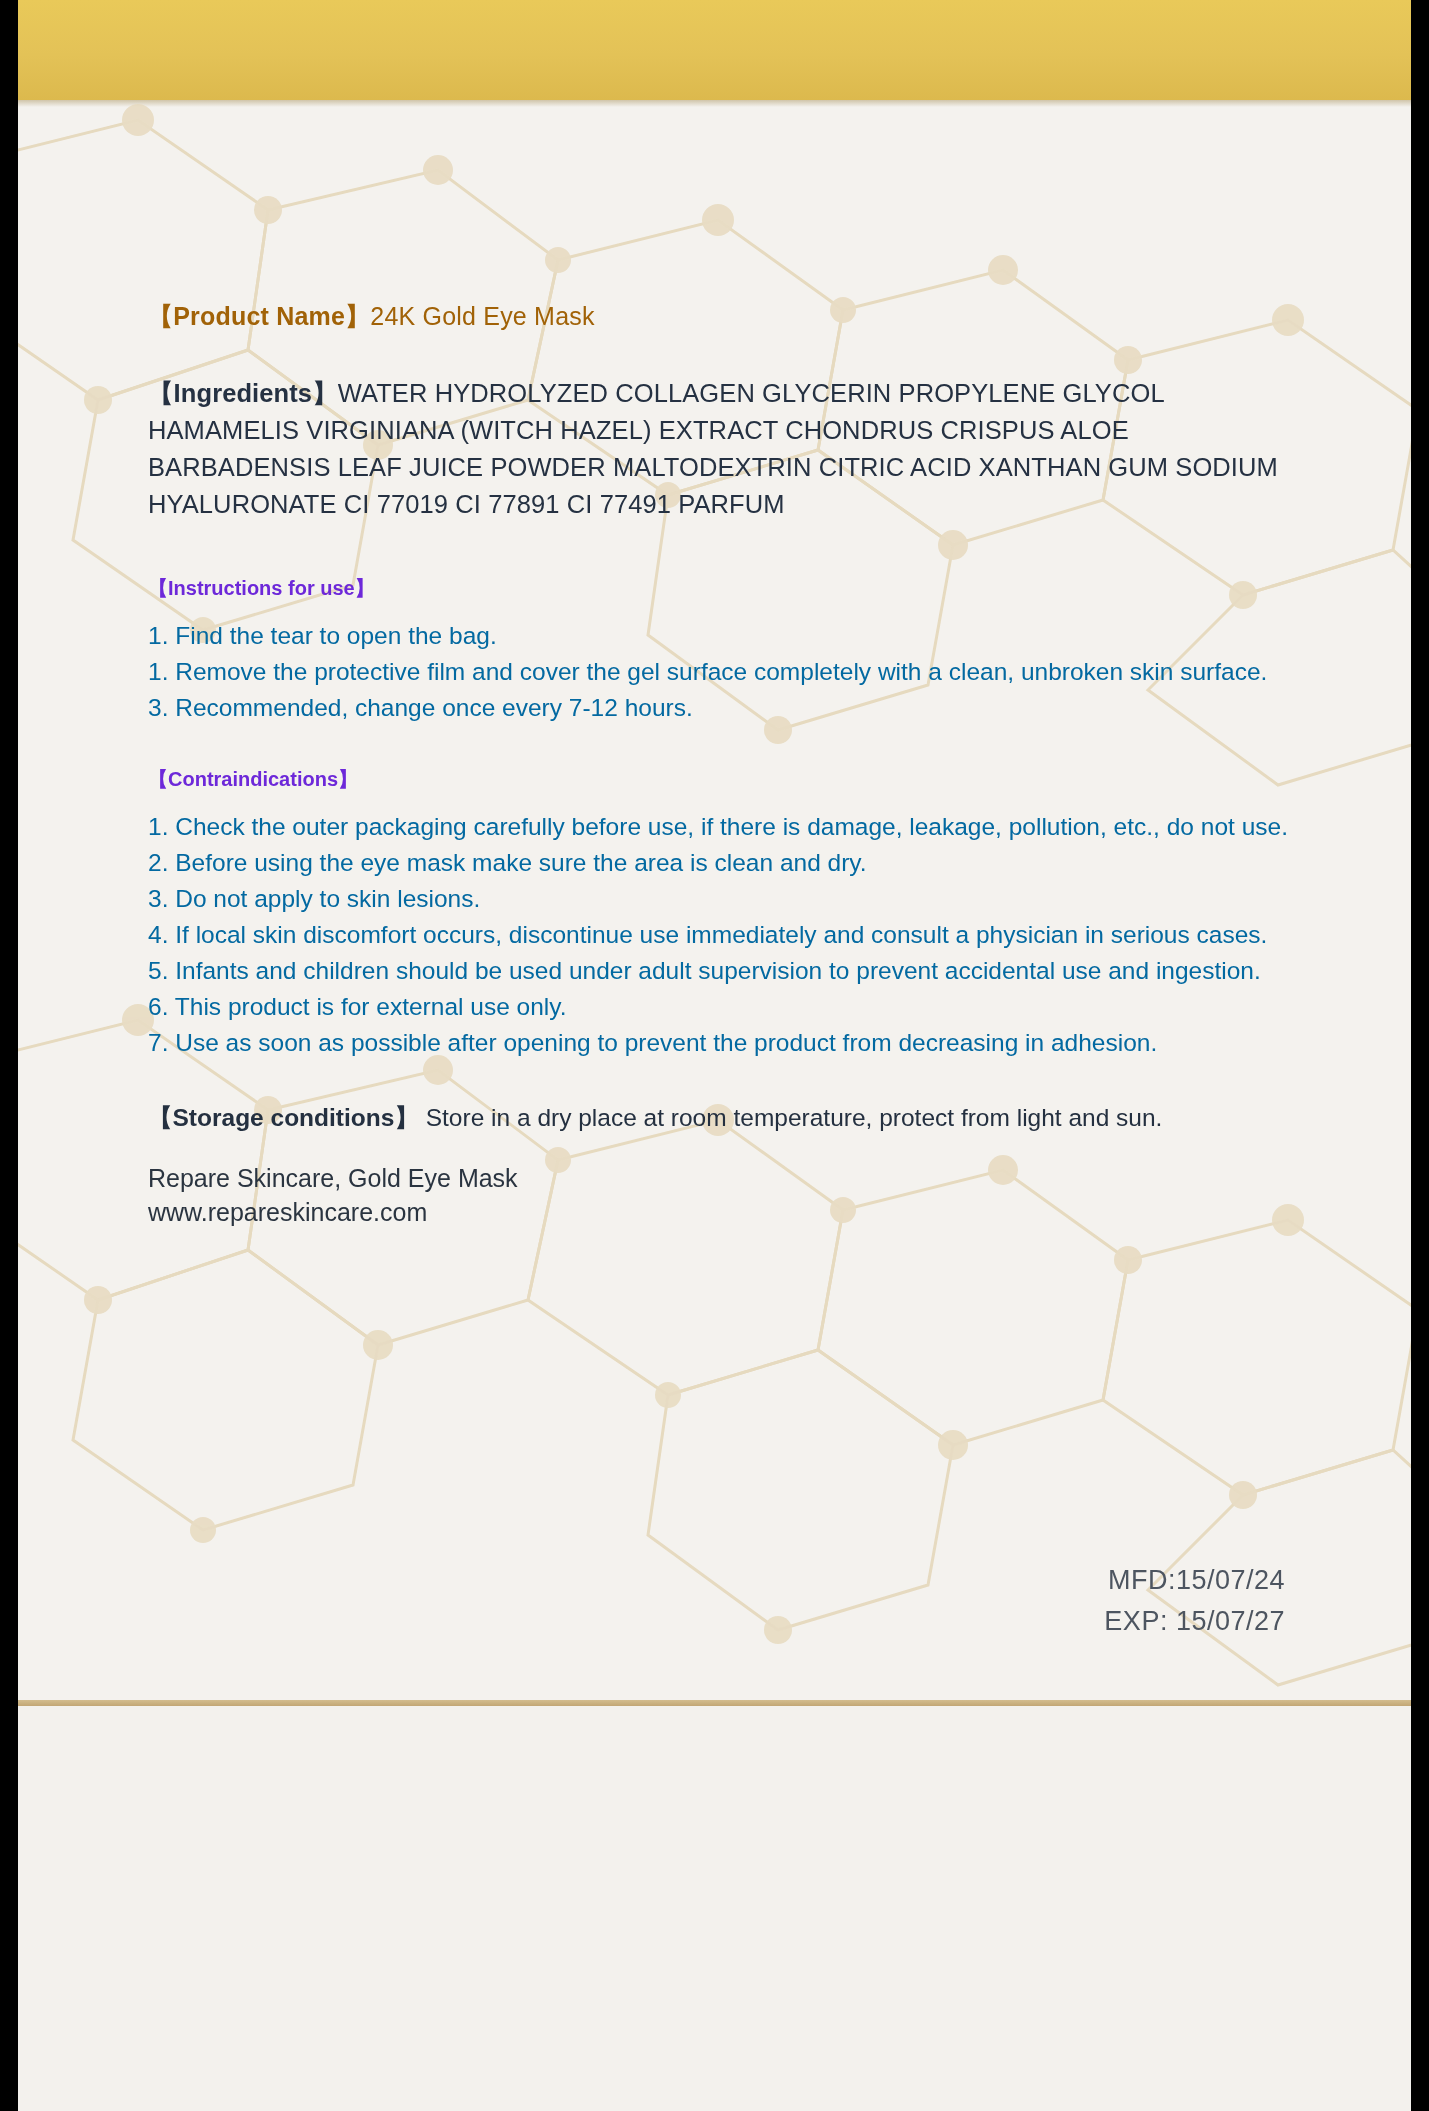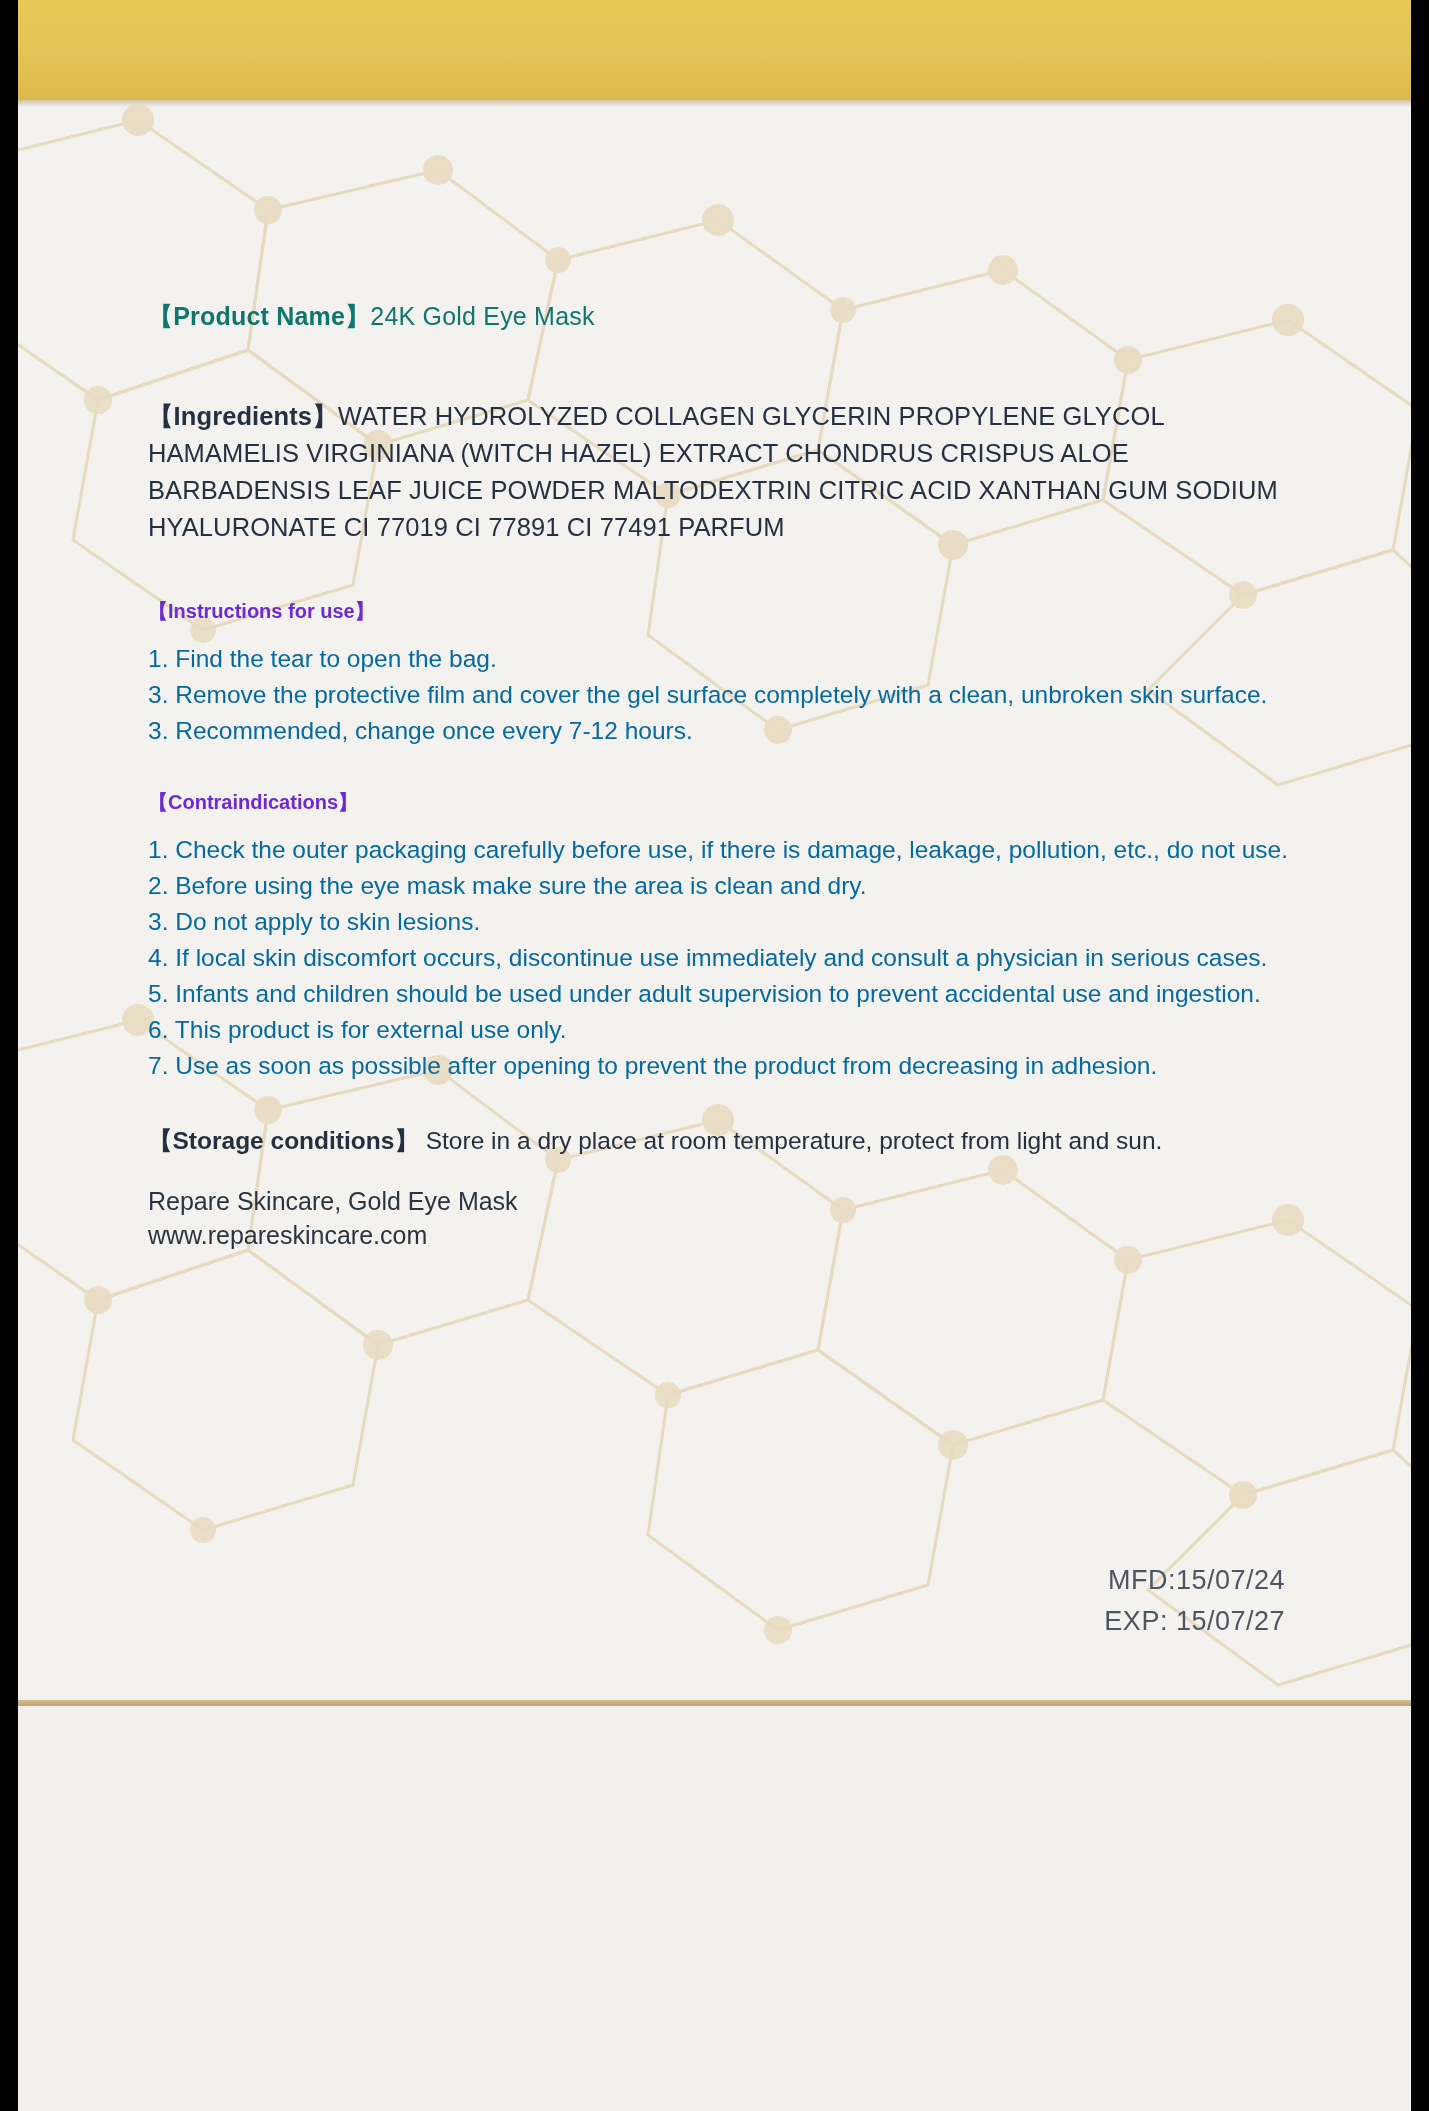--- a/index.html
+++ b/index.html
@@ -64,22 +64,22 @@
     position: absolute;
     left: 130px;
     top: 300px;
     width: 1130px;
     color: #2a3440;
   }
 
   .line-product {
     font-size: 25px;
     letter-spacing: .2px;
-    margin-bottom: 65px;
-    color: #0f766e;
+    margin-bottom: 42px;
+    color: #a16207;
   }
   .lbl { font-weight: bold; }
 
   .ingredients {
     font-size: 25.5px;
     line-height: 37px;
     letter-spacing: .1px;
     margin-bottom: 52px;
     color: #253142;
   }
@@ -217,21 +217,21 @@
       </div>
 
       <div class="ingredients">
         <span class="lbl">【Ingredients】</span><span>WATER HYDROLYZED COLLAGEN GLYCERIN PROPYLENE GLYCOL HAMAMELIS VIRGINIANA (WITCH HAZEL) EXTRACT CHONDRUS CRISPUS ALOE BARBADENSIS LEAF JUICE POWDER MALTODEXTRIN CITRIC ACID XANTHAN GUM SODIUM HYALURONATE  CI 77019 CI 77891  CI 77491 PARFUM</span>
       </div>
 
       <div class="sec">
         <div class="sec-head">【Instructions for use】</div>
         <ul>
           <li>1. Find the tear to open the bag.</li>
-          <li>3. Remove the protective film and cover the gel surface completely with a clean, unbroken skin surface.</li>
+          <li>1. Remove the protective film and cover the gel surface completely with a clean, unbroken skin surface.</li>
           <li>3. Recommended, change once every 7-12 hours.</li>
         </ul>
       </div>
 
       <div class="sec">
         <div class="sec-head">【Contraindications】</div>
         <ul>
           <li>1. Check the outer packaging carefully before use, if there is damage, leakage, pollution, etc., do not use.</li>
           <li>2. Before using the eye mask make sure the area is clean and dry.</li>
           <li>3. Do not apply to skin lesions.</li>

